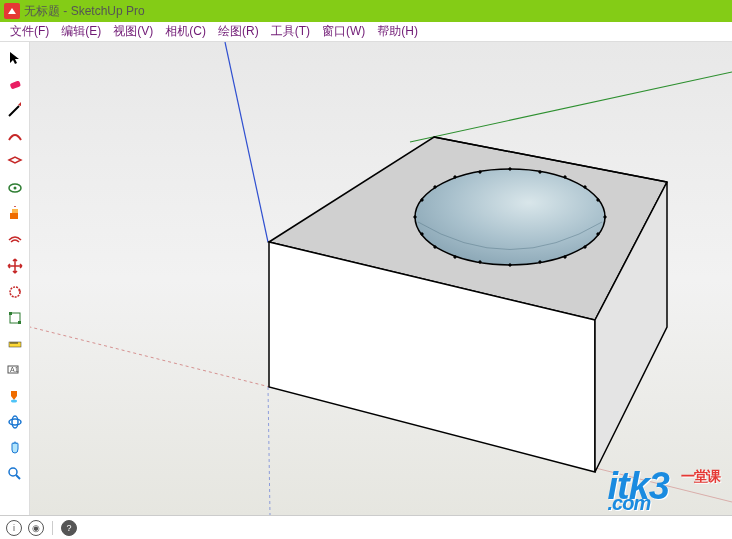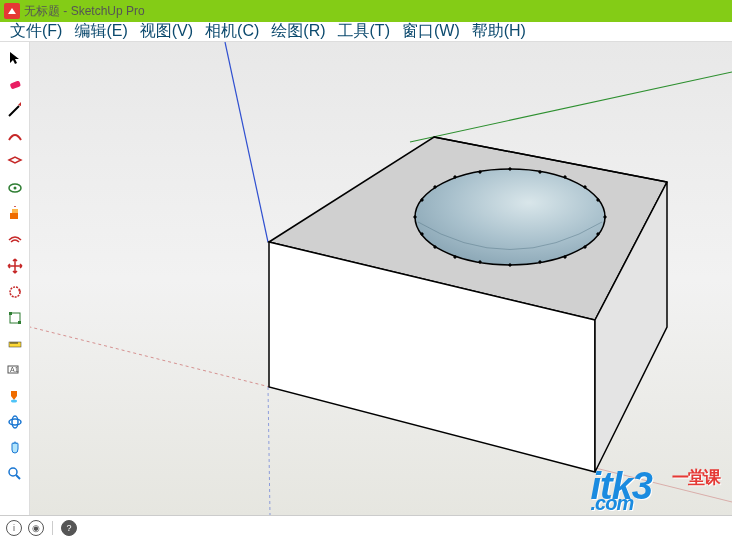--- a/index.html
+++ b/index.html
@@ -35,22 +35,22 @@
       height: 20px;
       display: flex;
       align-items: center;
       padding: 0 4px;
       border-bottom: 1px solid #ddd;
       background: #fff;
     }
     .menu-item {
       padding: 2px 6px;
       cursor: pointer;
-      color: #0c4a6e;
-      font-size: 16px;
+      color: #701a75;
+      font-size: 12px;
     }
     .workspace {
       position: relative;
       width: 100%;
       height: calc(100% - 22px - 20px - 24px);
       display: flex;
     }
     .toolbar {
       width: 30px;
       background: #fff;
@@ -119,26 +119,26 @@
       font-weight: 900;
       font-style: italic;
       font-size: 38px;
       line-height: 0.8;
       color: #1a8be0;
       text-shadow: 1px 1px 0 #fff;
       letter-spacing: -1px;
       pointer-events: none;
     }
     .watermark .sub {
-      font-size: 17px;
+      font-size: 14px;
       color: #e53935;
       display: inline-block;
       vertical-align: top;
       font-style: normal;
-      margin-left: 20px;
+      margin-left: 12px;
       font-weight: bold;
     }
     .watermark .dom {
       font-size: 20px;
       display: block;
       text-align: left;
       margin-top: -6px;
       font-style: italic;
     }
   </style>

